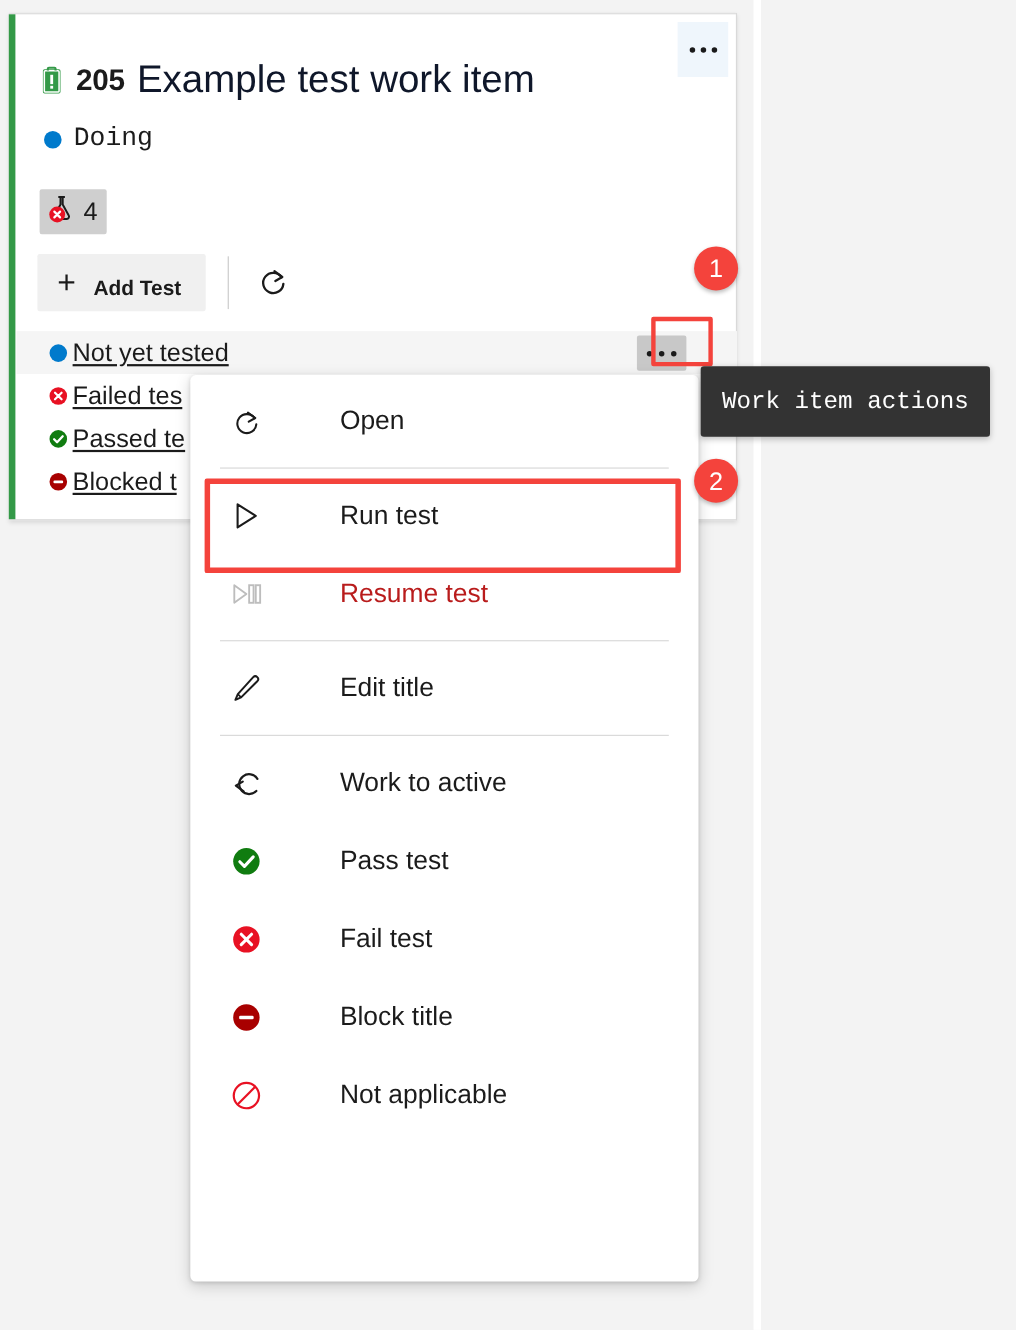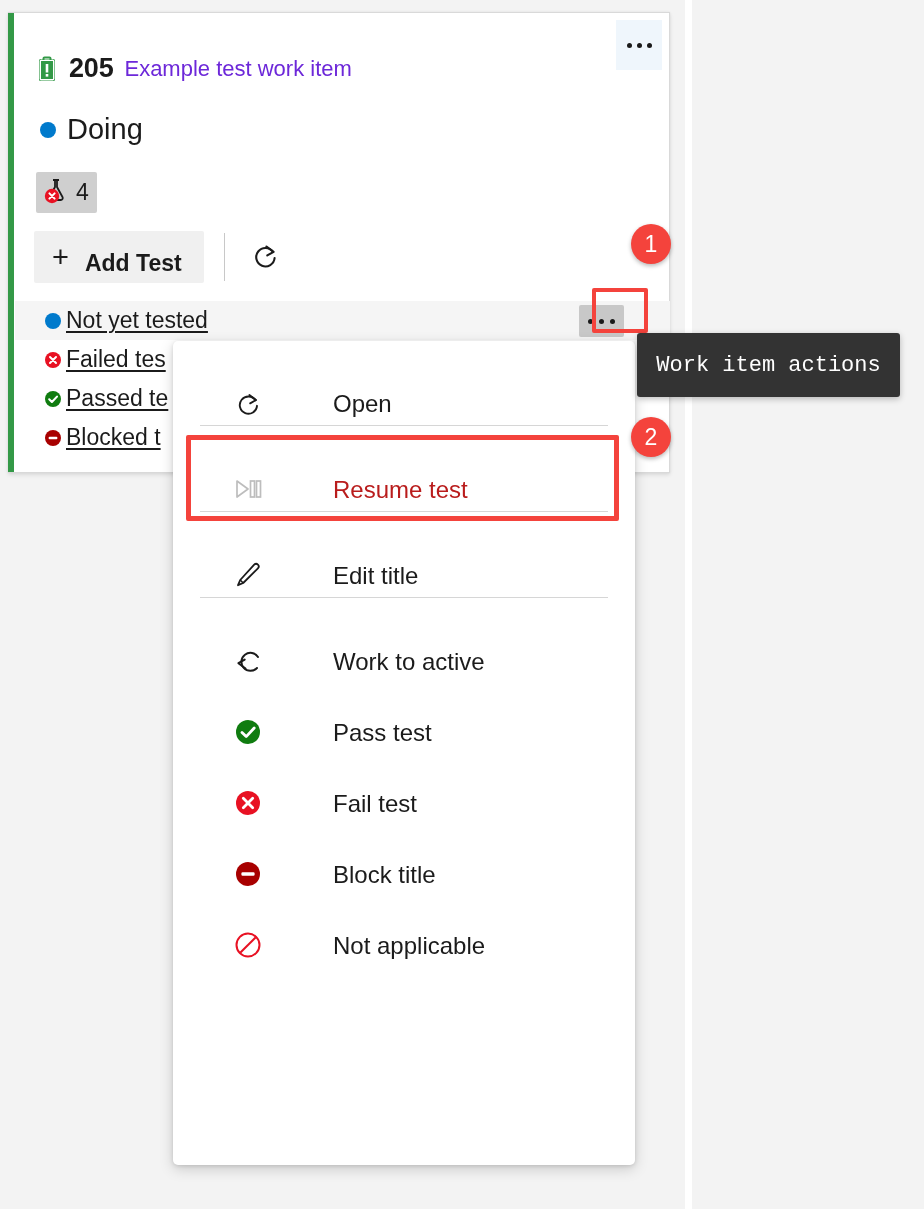--- a/index.html
+++ b/index.html
@@ -53,33 +53,33 @@
     position: absolute; left: 28px; top: 40px;
     display: flex; align-items: center; gap: 11px;
     white-space: nowrap;
   }
   .wi-icon { width: 22px; height: 26px; display:block; }
   .wi-id {
     font-size: 27px; font-weight: bold; color: #1b1b1b;
     letter-spacing: -0.2px;
   }
   .wi-title {
-    font-size: 22px; color: #6d28d9; font-weight: normal;
+    font-size: 35px; color: #0f172a; font-weight: normal;
   }
 
   
   .wi-state-row {
     position: absolute; left: 32px; top: 100px;
     display: flex; align-items: center; gap: 11px;
   }
   .dot-blue {
     width: 16px; height: 16px; border-radius: 50%; background: #007acc;
     display:block; flex: none;
   }
-  .wi-state-text { font-size: 29px; color: #1b1b1b; }
+  .wi-state-text { font-size: 24px; color: #1b1b1b; font-family: Liberation Mono, monospace; }
 
   
   .test-badge {
     position: absolute; left: 28px; top: 159px;
     height: 41px; background: #cfcfcf;
     display: flex; align-items: center; gap: 5px;
     padding: 0 8px 0 5px;
     border-radius: 2px;
   }
   .test-badge .count { font-size: 23px; color: #1b1b1b; }
@@ -89,21 +89,21 @@
     position: absolute; left: 26px; top: 218px;
     display: flex; align-items: center;
   }
   .btn-add-test {
     height: 52px; background: #f0f0f0;
     display: flex; align-items: center; gap: 16px;
     padding: 0 22px 0 18px;
     border-radius: 2px;
   }
   .btn-add-test .plus { font-size: 29px; color: #1b1b1b; line-height: 1; font-weight: 300; }
-  .btn-add-test .lbl { font-size: 23px; font-weight: bold; color: #1b1b1b; margin-top: 12px; }
+  .btn-add-test .lbl { font-size: 19px; font-weight: bold; color: #1b1b1b; margin-top: 12px; }
   .tb-sep {
     width: 1px; height: 48px; background: #c8c8c8; margin: 0 20px 0 20px;
   }
   .btn-refresh {
     width: 40px; height: 40px; display:flex; align-items:center; justify-content:center;
   }
 
   
   .test-list { position: absolute; left: 7px; top: 288px; width: 655px; }
   .test-row {
@@ -129,22 +129,22 @@
   .ctx-menu {
     position: absolute; left: 173px; top: 341px;
     width: 462px; height: 824px;
     background: #ffffff;
     border-radius: 5px;
     box-shadow: 0 4px 14px rgba(0,0,0,0.17), 0 1px 4px rgba(0,0,0,0.12);
     padding-top: 6px;
     overflow: hidden;
   }
   .ctx-item {
-    height: 71px; display: flex; align-items: flex-end;
-    padding-left: 50px; gap: 0; margin-left: 10px;
+    height: 71px; display: flex; align-items: center;
+    padding-left: 36px; gap: 0;
   }
   .ctx-item .ico {
     width: 46px; display: flex; align-items: center; justify-content: flex-start;
     flex: none;
   }
   .ctx-item .txt {
     font-size: 24px; color: #1b1b1b; margin-left: 54px; white-space: nowrap;
   }
   .ctx-item.disabled .txt { color: #b91c1c; }
   .ctx-sep {
@@ -305,20 +305,28 @@
         <svg width="30" height="30" viewBox="0 0 32 32">
           <path d="M24 13 a9.2 9.2 0 1 0 1.6 6" fill="none" stroke="#1b1b1b" stroke-width="2" stroke-linecap="round"></path>
           <path d="M17.5 7.5 L24.6 12.8 L18.3 16.4" fill="none" stroke="#1b1b1b" stroke-width="2" stroke-linecap="round" stroke-linejoin="round"></path>
         </svg>
       </span>
       <span class="txt">Open</span>
     </div>
 
     <div class="ctx-sep"></div>
 
+    <div class="ctx-item">
+      <span class="ico">
+        <svg width="30" height="30" viewBox="0 0 30 30">
+          <path d="M7 4.5 L23.5 15 L7 25.5 Z" fill="none" stroke="#1b1b1b" stroke-width="1.9" stroke-linejoin="round"></path>
+        </svg>
+      </span>
+      <span class="txt">Run test</span>
+    </div>
 
     <div class="ctx-item disabled">
       <span class="ico">
         <svg width="30" height="30" viewBox="0 0 30 30">
           <path d="M4 7 L15 15 L4 23 Z" fill="none" stroke="#bdbdbd" stroke-width="1.7" stroke-linejoin="round"></path>
           <rect x="17.5" y="7" width="4" height="16" fill="none" stroke="#bdbdbd" stroke-width="1.7"></rect>
           <rect x="23.5" y="7" width="4" height="16" fill="none" stroke="#bdbdbd" stroke-width="1.7"></rect>
         </svg>
       </span>
       <span class="txt">Resume test</span>

